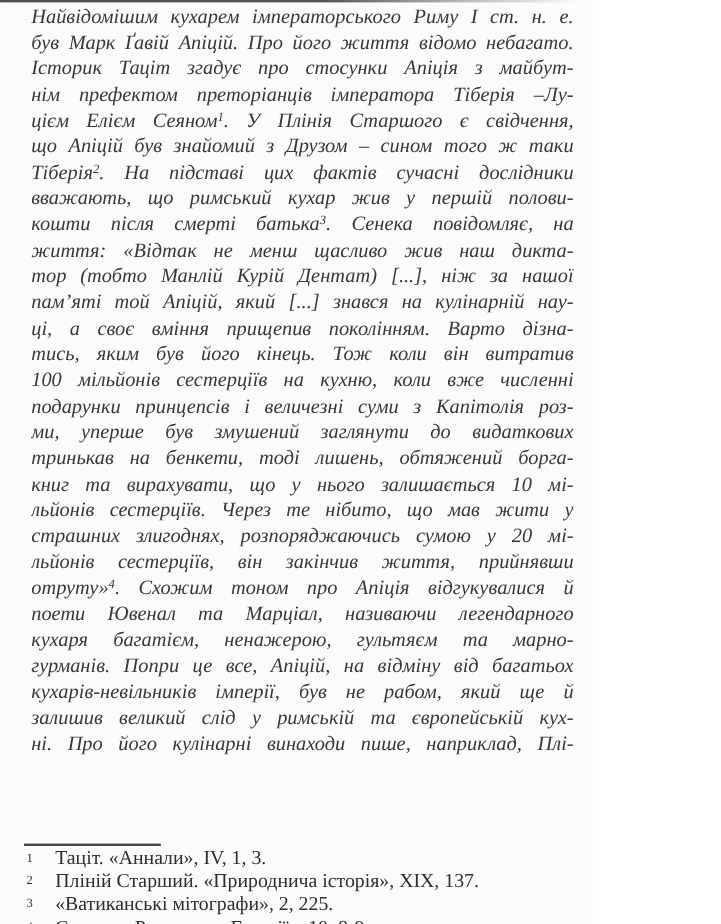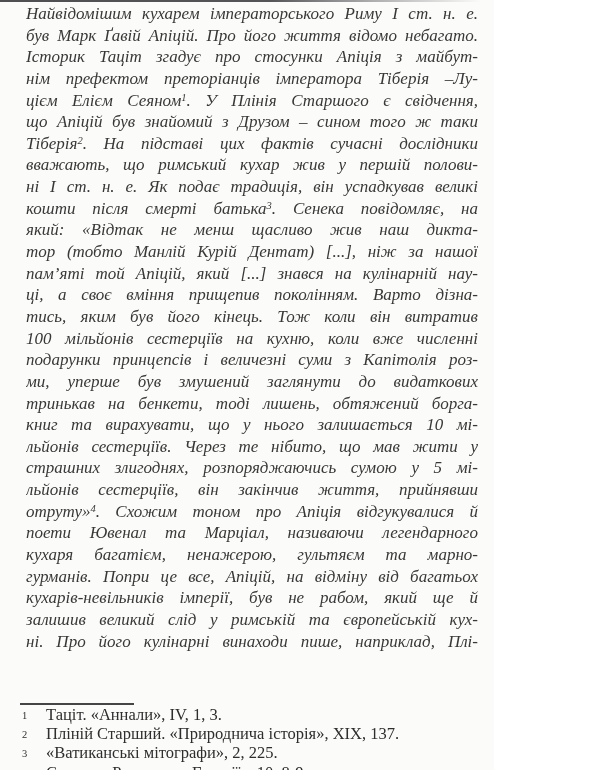--- a/index.html
+++ b/index.html
@@ -102,34 +102,33 @@
 
   <div class="body-text">
       <div class="body-line">Найвідомішим кухарем імператорського Риму I ст. н. е.</div>
       <div class="body-line">був Марк Ґавій Апіцій. Про його життя відомо небагато.</div>
       <div class="body-line">Історик Таціт згадує про стосунки Апіція з майбут-</div>
       <div class="body-line">нім префектом преторіанців імператора Тіберія –Лу-</div>
       <div class="body-line">цієм Елієм Сеяном<sup>1</sup>. У Плінія Старшого є свідчення,</div>
       <div class="body-line">що Апіцій був знайомий з Друзом – сином того ж таки</div>
       <div class="body-line">Тіберія<sup>2</sup>. На підставі цих фактів сучасні дослідники</div>
       <div class="body-line">вважають, що римський кухар жив у першій полови-</div>
-      <div class="body-line">ні I ст. н. е. Як подає традиція, він успадкував великі</div>
       <div class="body-line">кошти після смерті батька<sup>3</sup>. Сенека повідомляє, на</div>
-      <div class="body-line">який: «Відтак не менш щасливо жив наш дикта-</div>
+      <div class="body-line">життя: «Відтак не менш щасливо жив наш дикта-</div>
       <div class="body-line">тор (тобто Манлій Курій Дентат) [...], ніж за нашої</div>
       <div class="body-line">пам’яті той Апіцій, який [...] знався на кулінарній нау-</div>
       <div class="body-line">ці, а своє вміння прищепив поколінням. Варто дізна-</div>
       <div class="body-line">тись, яким був його кінець. Тож коли він витратив</div>
       <div class="body-line">100 мільйонів сестерціїв на кухню, коли вже численні</div>
       <div class="body-line">подарунки принцепсів і величезні суми з Капітолія роз-</div>
       <div class="body-line">ми, уперше був змушений заглянути до видаткових</div>
       <div class="body-line">тринькав на бенкети, тоді лишень, обтяжений борга-</div>
       <div class="body-line">книг та вирахувати, що у нього залишається 10 мі-</div>
       <div class="body-line">льйонів сестерціїв. Через те нібито, що мав жити у</div>
-      <div class="body-line">страшних злигоднях, розпоряджаючись сумою у 5 мі-</div>
+      <div class="body-line">страшних злигоднях, розпоряджаючись сумою у 20 мі-</div>
       <div class="body-line">льйонів сестерціїв, він закінчив життя, прийнявши</div>
       <div class="body-line">отруту»<sup>4</sup>. Схожим тоном про Апіція відгукувалися й</div>
       <div class="body-line">поети Ювенал та Марціал, називаючи легендарного</div>
       <div class="body-line">кухаря багатієм, ненажерою, гультяєм та марно-</div>
       <div class="body-line">гурманів. Попри це все, Апіцій, на відміну від багатьох</div>
       <div class="body-line">кухарів-невільників імперії, був не рабом, який ще й</div>
       <div class="body-line">залишив великий слід у римській та європейській кух-</div>
       <div class="body-line">ні. Про його кулінарні винаходи пише, наприклад, Плі-</div>
     </div>
 

